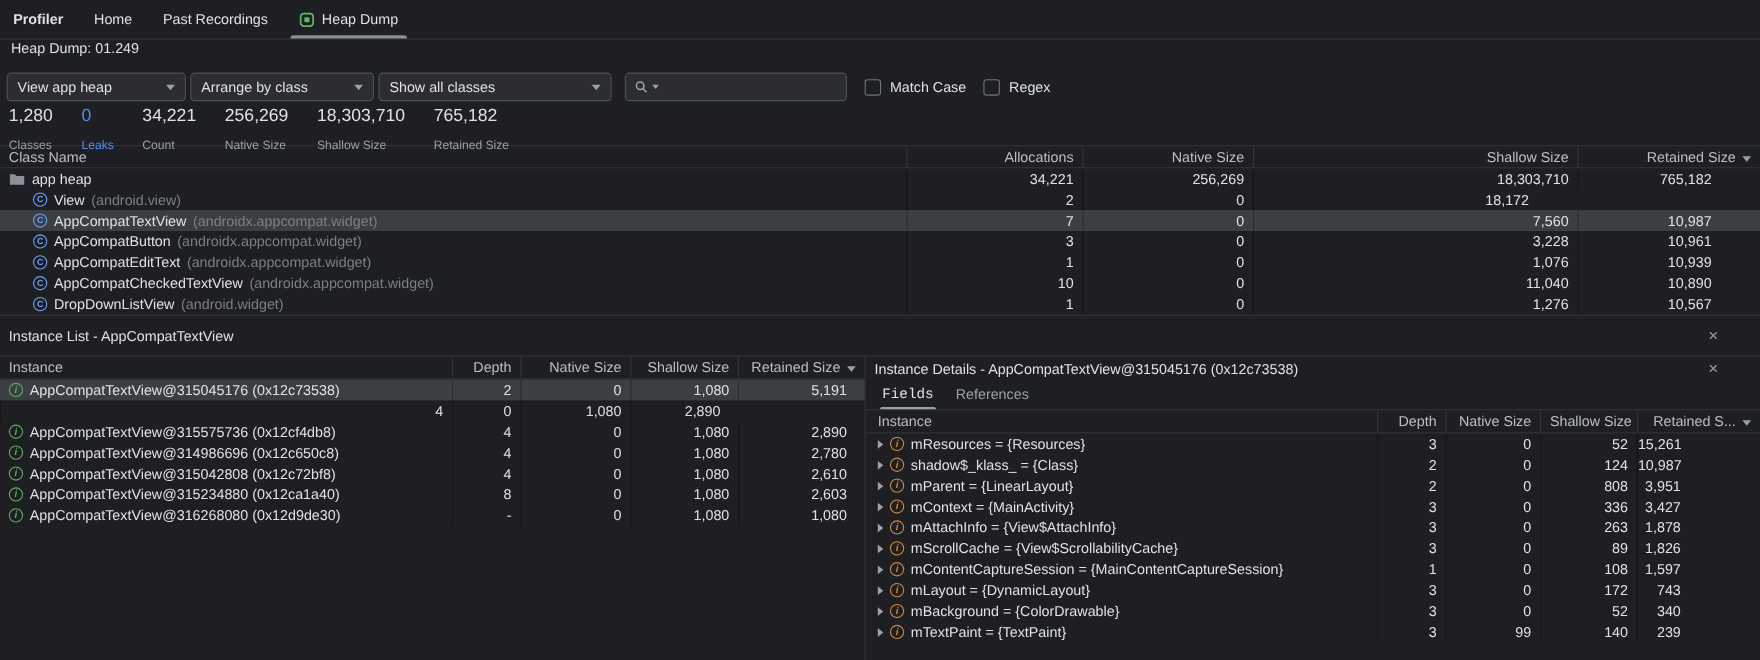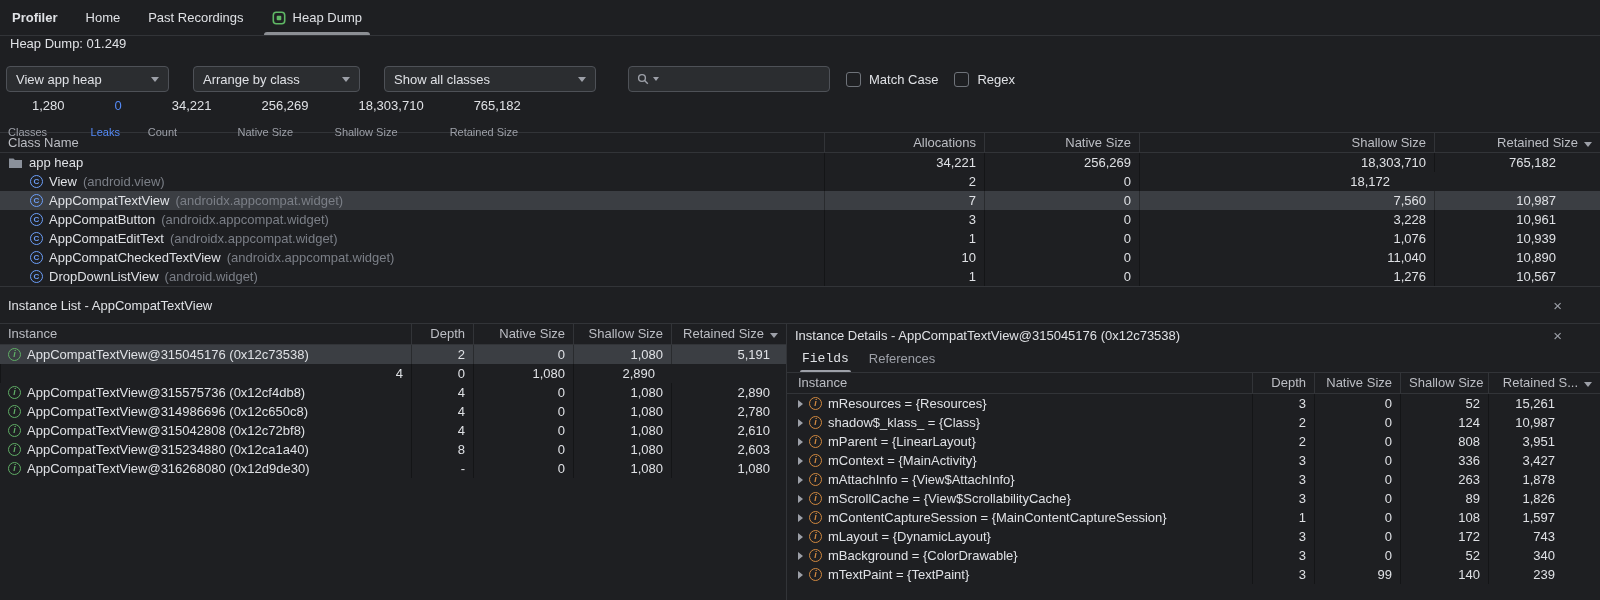--- a/index.html
+++ b/index.html
@@ -15,55 +15,55 @@
             border-bottom:1px solid var(--line,#323438); }
   .app-title { font-weight:bold; align-self:center; margin-right:14px; }
   .tab { display:flex; align-items:center; gap:7px; padding:0 14px; position:relative; cursor:default; }
   .tab.active::after { content:""; position:absolute; left:6px; right:6px; bottom:0; height:3px;
                        background:#8c8f94; border-radius:3px 3px 0 0; }
   
   .subheader { height:26px; display:flex; align-items:flex-start; padding-left:10px; }
   .toolbar { height:34px; display:flex; align-items:center; padding-left:6px; }
   .combo { height:26px; background:var(--control-bg,#2b2d30); border:1px solid var(--control-border,#4e5157);
            border-radius:4px; display:flex; align-items:center; justify-content:space-between;
-           padding:0 9px; margin-right:24px; cursor:default; }
+           padding:0 9px; margin-right:4px; cursor:default; }
   .w1{width:163px}.w2{width:167px}.w3{width:212px}
   .chev { width:0; height:0; border-left:4px solid transparent; border-right:4px solid transparent;
           border-top:5px solid #9da0a8; margin-left:8px; flex:none; }
   .search { width:202px; height:26px; border:1px solid var(--control-border,#4e5157); border-radius:4px;
             background:var(--control-bg,#2b2d30); display:flex; align-items:center; padding:0 8px; gap:4px;
             margin-left:8px; }
   .mag { display:inline-flex; }
   .mag-caret { width:0; height:0; border-left:3px solid transparent; border-right:3px solid transparent;
                border-top:4px solid #9da0a8; }
   .checkwrap { display:flex; align-items:center; gap:8px; margin-left:16px; cursor:default;justify-content:flex-end; }
   .checkbox { width:15px; height:15px; border:1.5px solid #6f737a; border-radius:3px; flex:none; }
   
   .stats { height:36px; display:flex; align-items:flex-start; padding:1px 0 0 8px; gap:26px; }
   .stat { display:flex; flex-direction:column; }
-  .stat .v { font-size:13px; line-height:17px;margin-left:24px; }
+  .stat .v { font-size:16px; line-height:17px; }
   .stat .l { font-size:11px; color:var(--muted2,#9da0a8); line-height:13px;margin-top:12px; }
   .stat.leak .v,.stat.leak .l { color:var(--accent,#548af7); }
   
   .grid5a { display:grid; grid-template-columns:1fr 160px 155px 295px 166px; }
   .grid5b { display:grid; grid-template-columns:1fr 62px 100px 98px 115px; }
   .grid5c { display:grid; grid-template-columns:1fr 62px 86px 88px 112px; }
   .theader { height:21px; border-top:1px solid var(--line,#323438); border-bottom:1px solid var(--line,#323438);
              color:#bcbec4; }
   .theader > div { line-height:19px; padding:0 8px; white-space:nowrap; overflow:hidden; }
   .theader > .num { border-left:1px solid var(--line,#323438); }
   .num { text-align:right; padding-right:8px; white-space:nowrap; }
   .row { height:19px; cursor:default; }
   .row > .num { height:19px; line-height:19px; border-left:1px solid rgba(0,0,0,.30); }
   .row.sel { background:var(--selection,#3b3e43); }
   .namecell { display:flex; align-items:center; gap:6px; height:19px; padding-left:8px;
               white-space:nowrap; overflow:hidden; }
   .indent { width:16px; flex:none; }
   .pkg { color:var(--muted,#7b7f87); }
-  .pr44 { padding-right:44px; } .pr16 { padding-right:16px; } .pr45 { padding-right:45px; }
+  .pr44 { padding-right:44px; } .pr16 { padding-right:16px; } .pr45 { padding-right:72px; }
   .sort { display:inline-block; width:0; height:0; border-left:4px solid transparent;
           border-right:4px solid transparent; border-top:5px solid #9da0a8; margin-left:6px; }
   
   .ptitle { height:38px; border-top:1px solid var(--line,#323438); border-bottom:1px solid var(--line,#323438);
             display:flex; align-items:center; padding:0 8px; }
   .close { margin-left:auto; margin-right:30px; color:#9da0a8; font-size:15px; line-height:15px; cursor:default; }
   .close::after { content:"\00d7"; }
   
   .bottom { display:flex; height:292px; }
   .bleft { width:787px; border-right:1px solid var(--line,#323438); }

